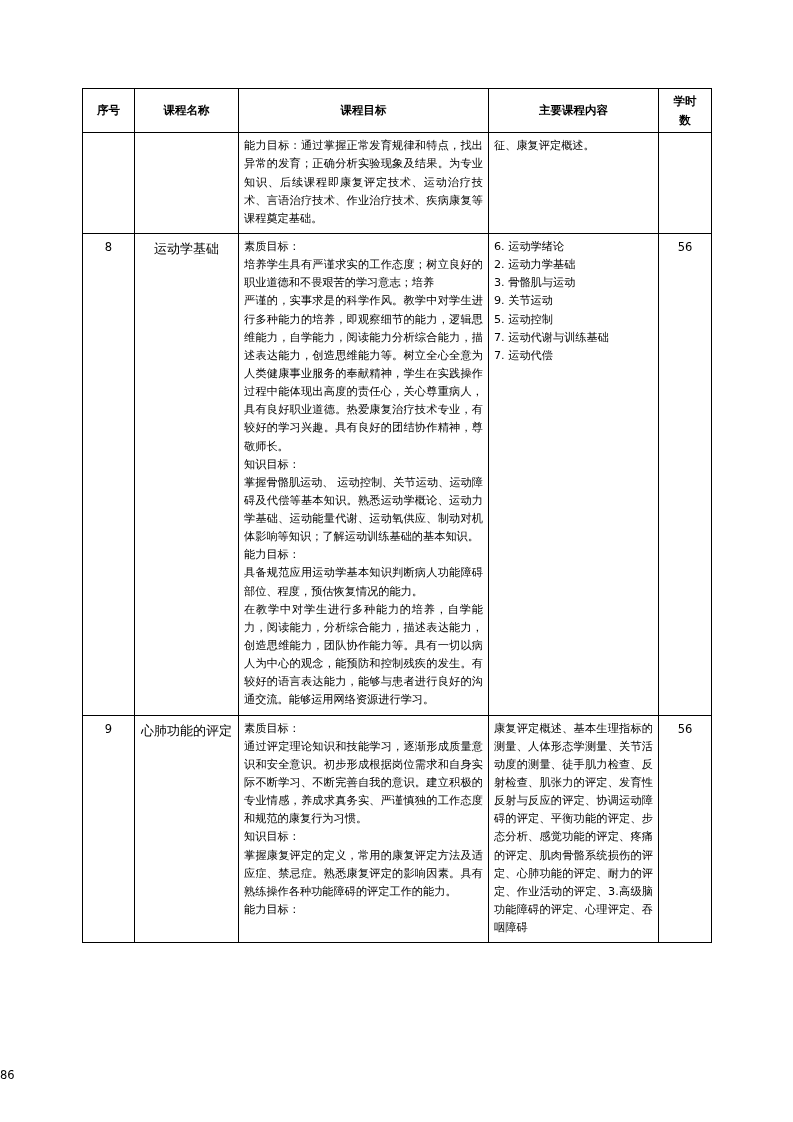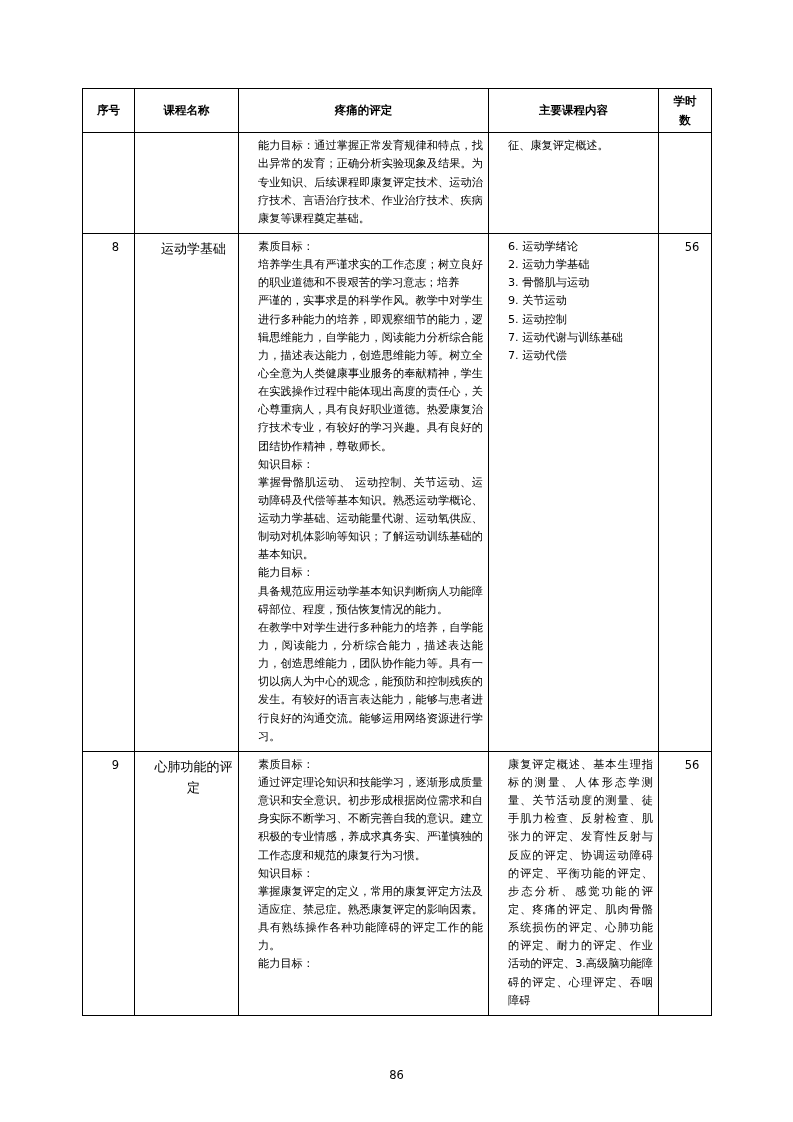--- a/index.html
+++ b/index.html
@@ -25,21 +25,21 @@
     width: 629px;
     border-collapse: collapse;
     table-layout: fixed;
     font-size: 11.2px;
     line-height: 1.62;
   }
   table.course-table th,
   table.course-table td {
     border: 1px solid #000000;
     vertical-align: top;
-    padding: 4px 5px 5px 19px;
+    padding: 4px 5px 5px 5px;
     box-sizing: border-box;
   }
   table.course-table thead th {
     text-align: center;
     vertical-align: middle;
     font-weight: bold;
     font-size: 11.5px;
     height: 26px;
     padding: 3px 11px;
   }
@@ -67,21 +67,21 @@
     text-justify: inter-ideograph;
   }
   .content-list p {
     margin: 0;
   }
   .page-number {
     position: absolute;
     left: 0;
     right: 0;
     bottom: 40px;
-    text-align: center;
+    text-align: left;
     font-size: 11.5px;
     font-family: "DejaVu Sans", "Liberation Sans", sans-serif;
   }
   .nowrap-block { white-space: pre-wrap; }
 </style>
 </head>
 <body>
 
 <div class="page">
 
@@ -90,21 +90,21 @@
       <col class="c-no">
       <col class="c-name">
       <col class="c-goal">
       <col class="c-content">
       <col class="c-hours">
     </colgroup>
     <thead>
       <tr>
         <th>序号</th>
         <th>课程名称</th>
-        <th>疼痛的评定</th>
+        <th>课程目标</th>
         <th>主要课程内容</th>
         <th>学时数</th>
       </tr>
     </thead>
     <tbody>
       <tr>
         <td class="cell-no"></td>
         <td class="cell-name"></td>
         <td class="cell-goal">
           <p class="nowrap-block">能力目标：通过掌握正常发育规律和特点，找出异常的发育；正确分析实验现象及结果。为专业知识、后续课程即康复评定技术、运动治疗技术、言语治疗技术、作业治疗技术、疾病康复等课程奠定基础。</p>

